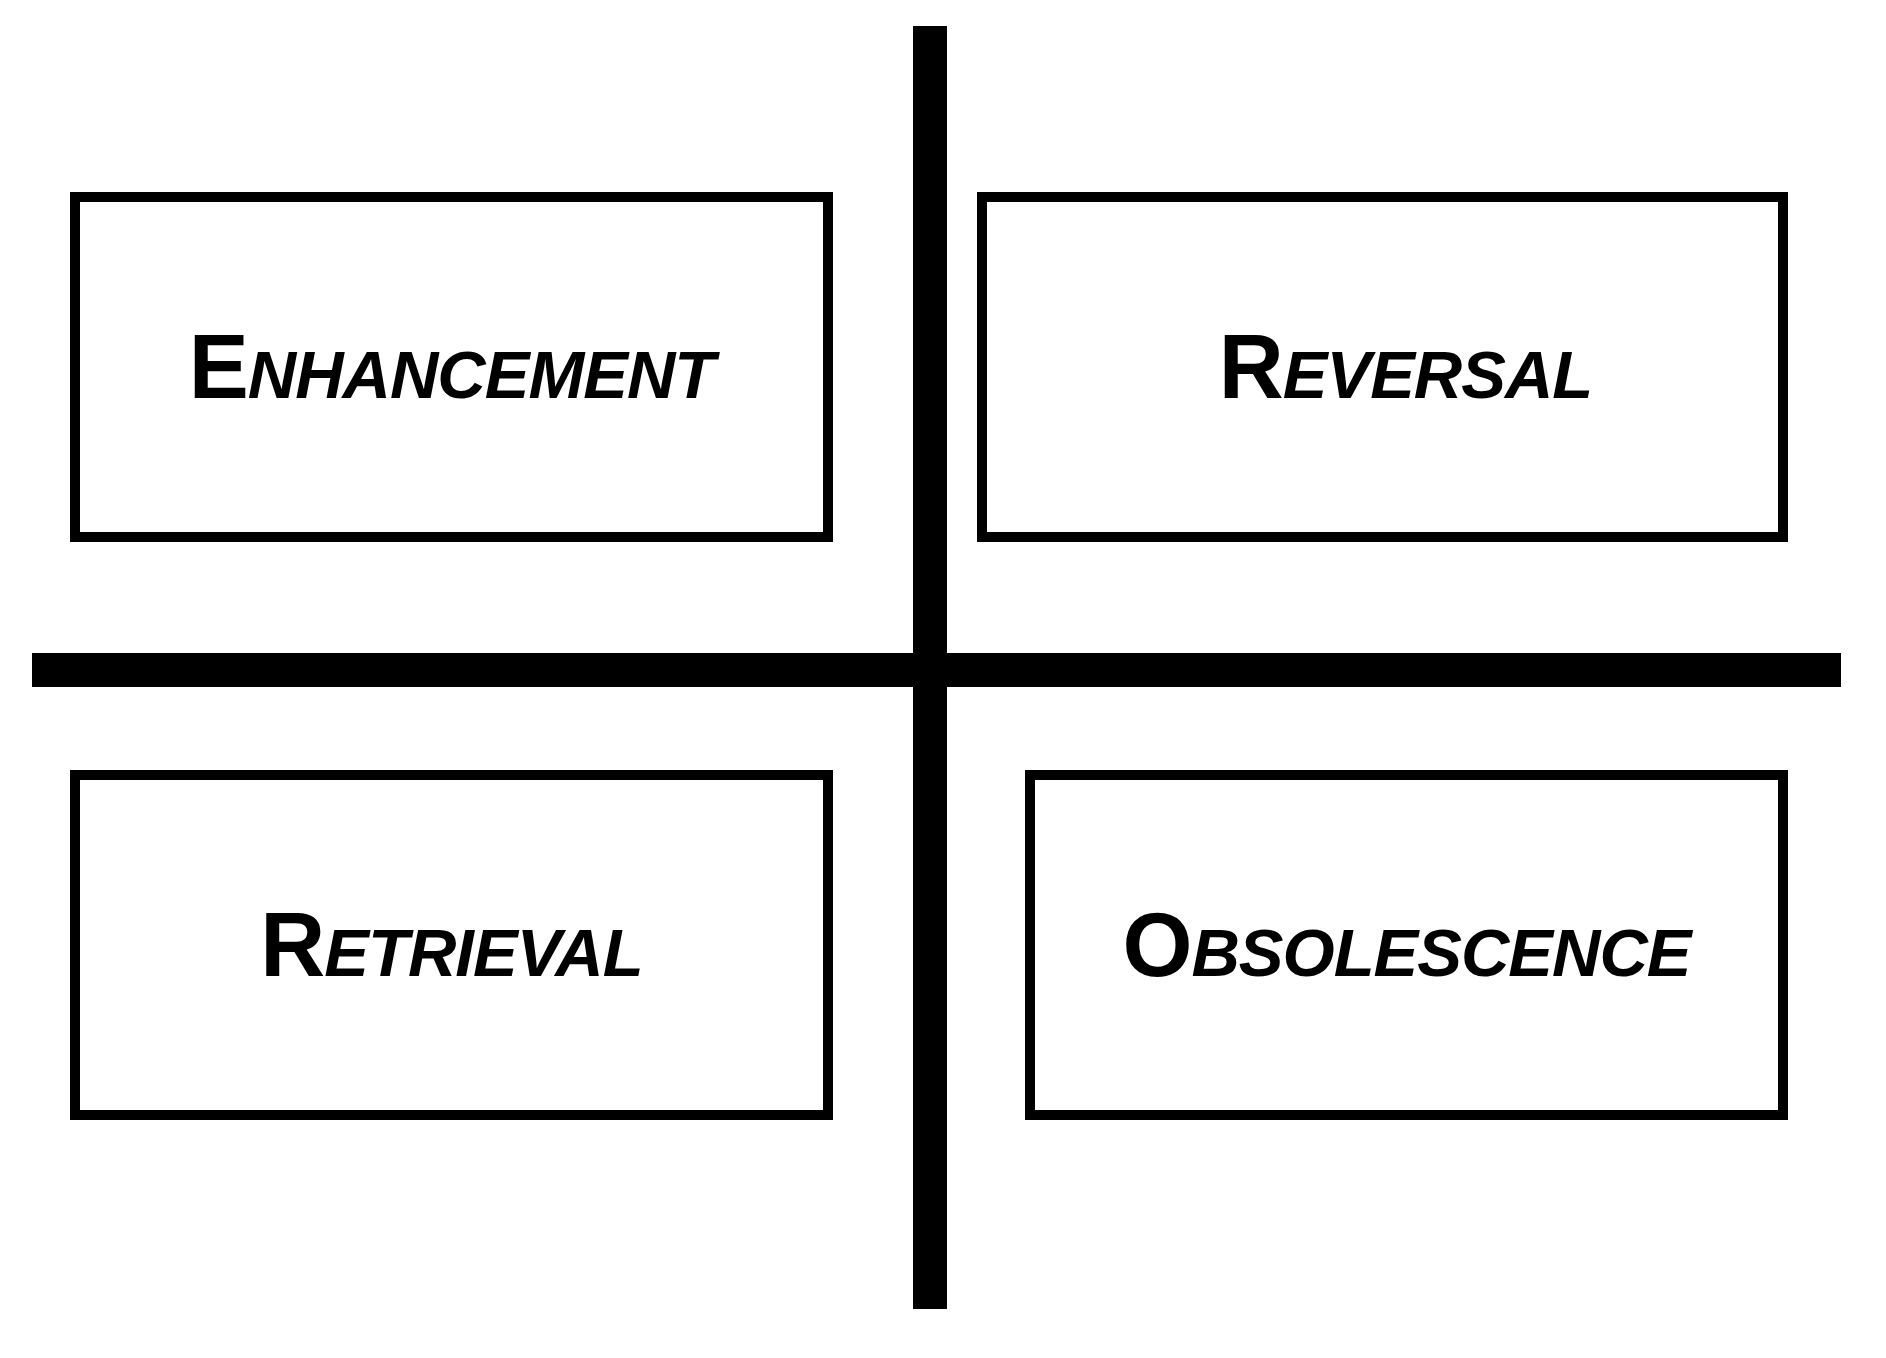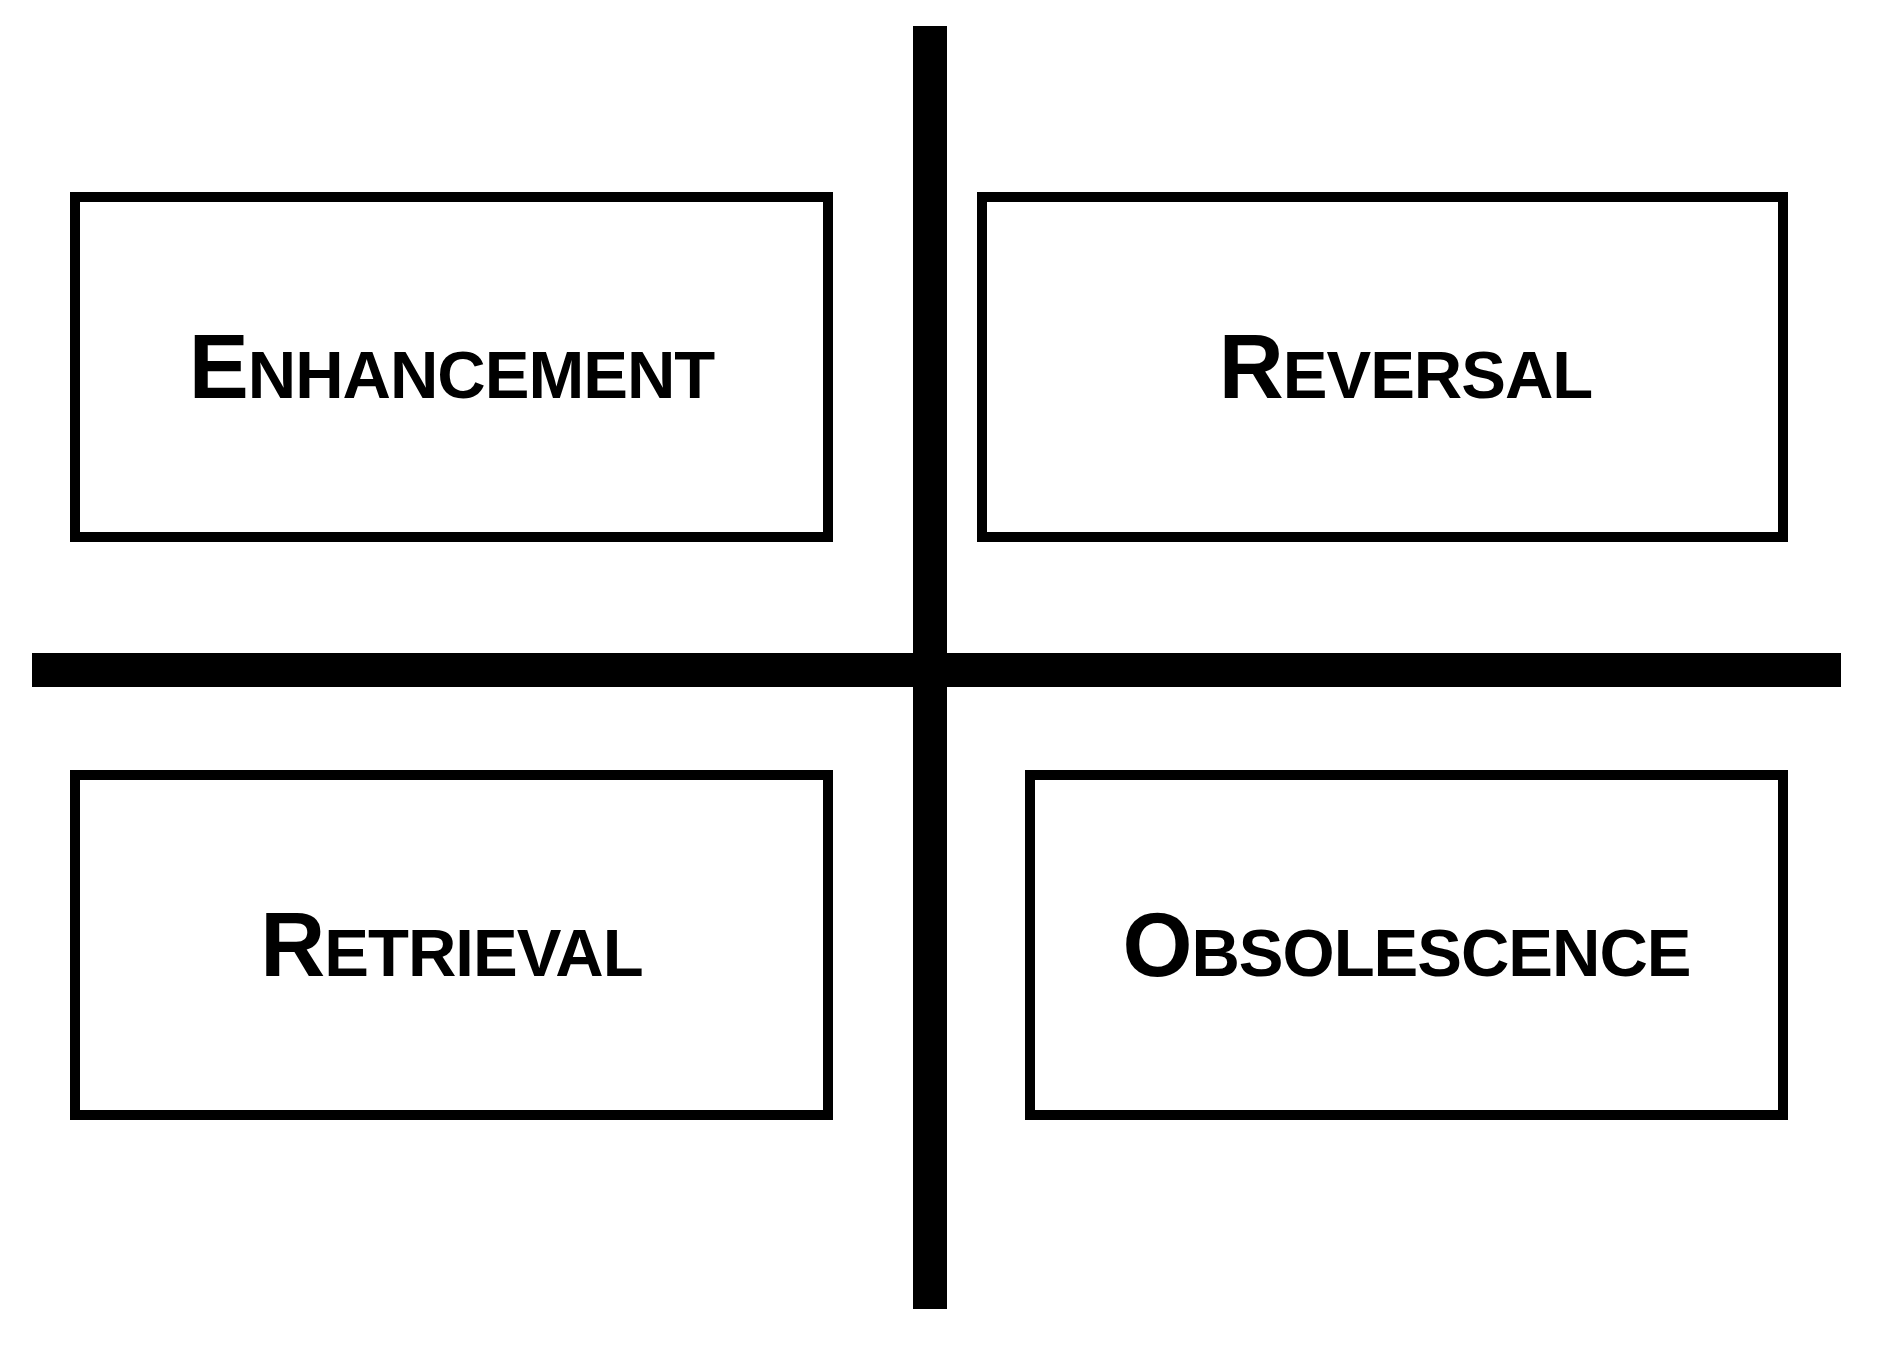--- a/index.html
+++ b/index.html
@@ -69,20 +69,21 @@
     font-weight: bold;
     line-height: 1;
     letter-spacing: -1px;
     white-space: nowrap;
   }
   .quadrant-label .cap {
     font-size: 90px;
   }
   .quadrant-label .rest {
     font-size: 67px;
+    font-style: italic;
   }
 </style>
 </head>
 <body>
 
 <div class="canvas">
 
   <div class="axis axis-vertical"></div>
 
   <div class="axis axis-horizontal"></div>

